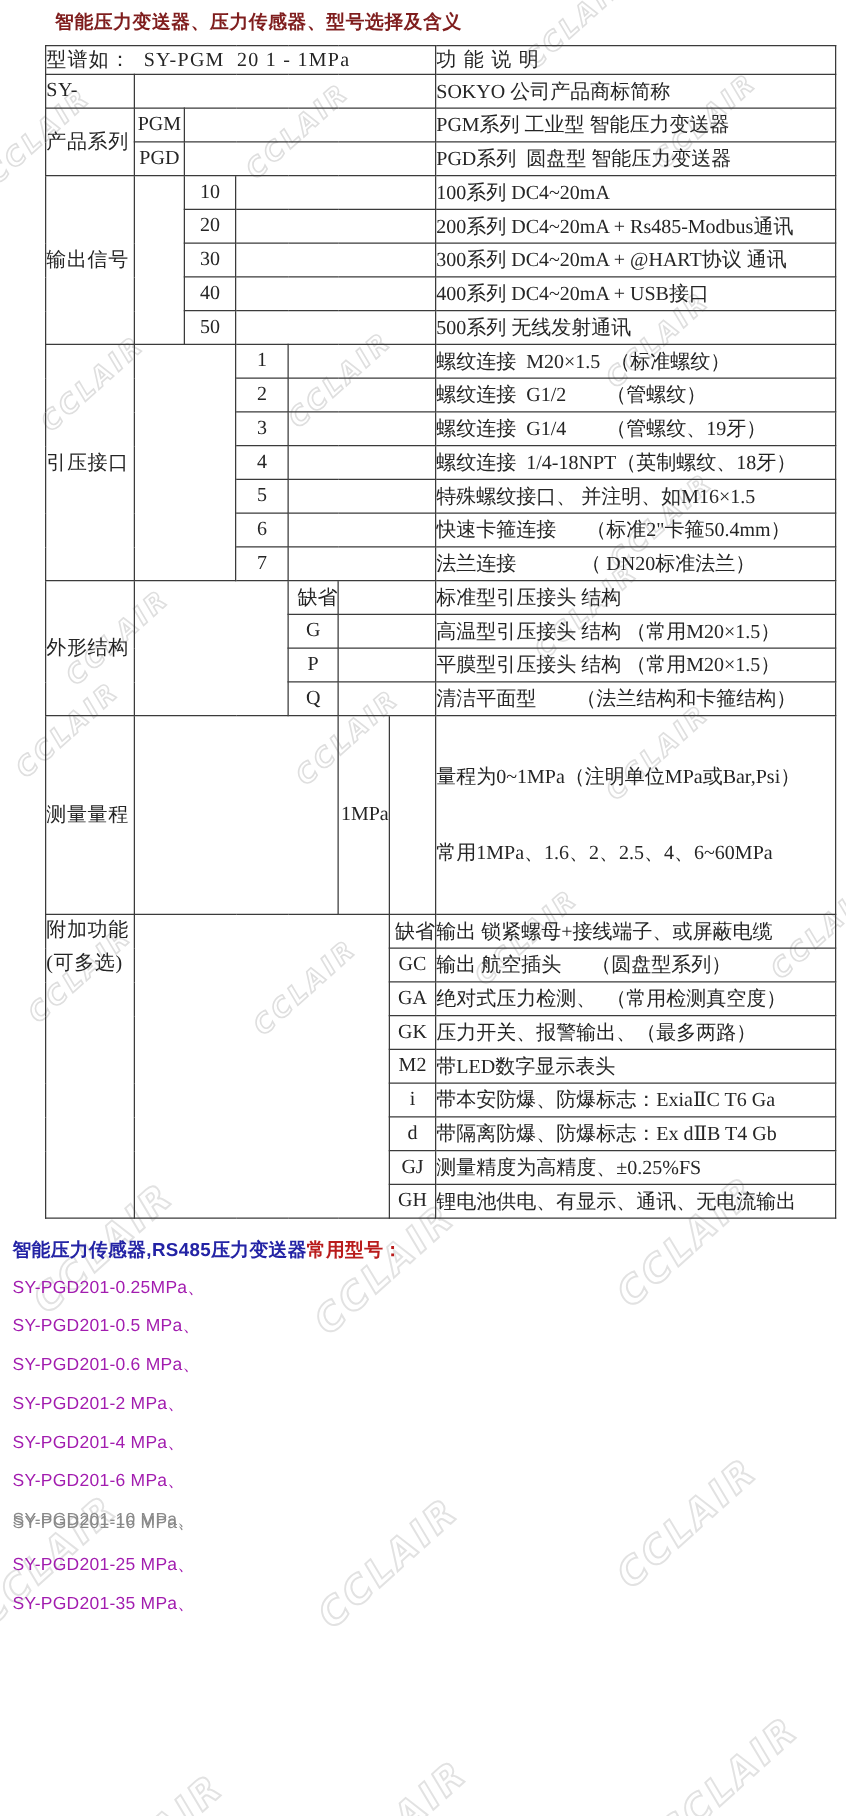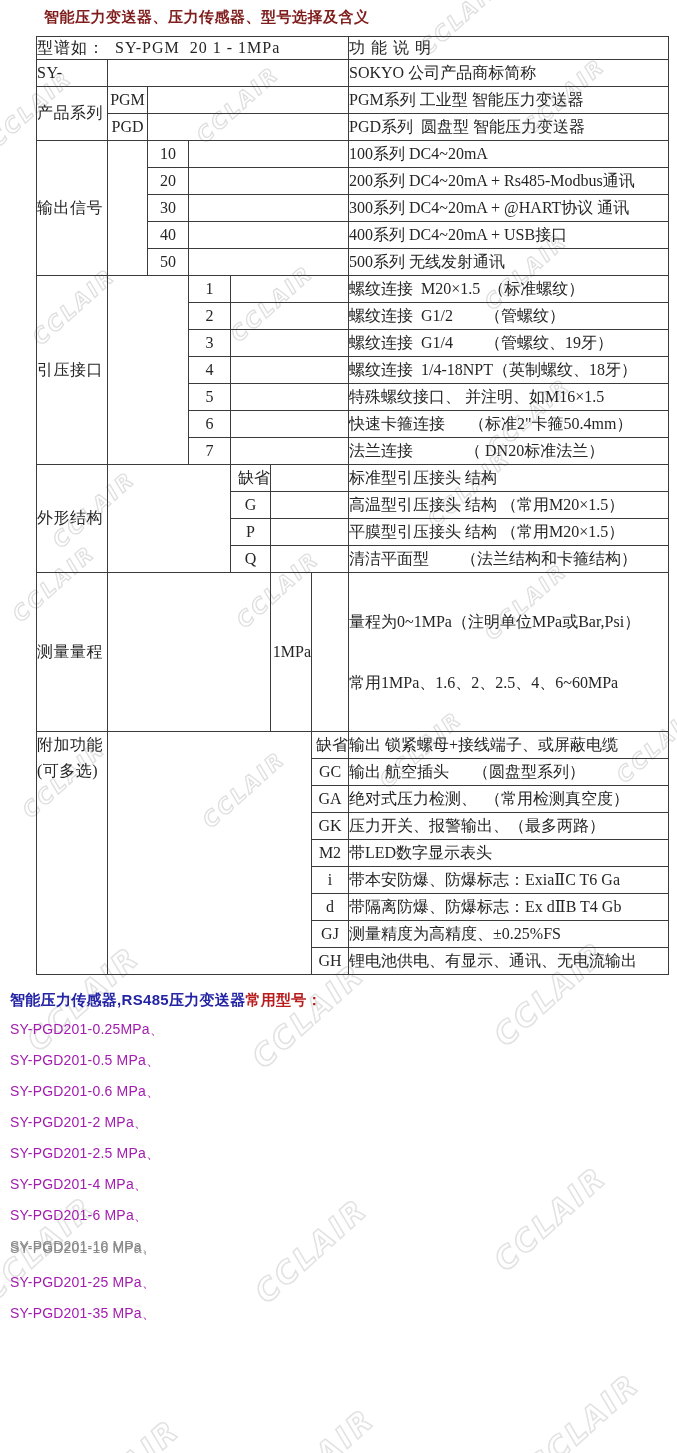--- a/index.html
+++ b/index.html
@@ -263,21 +263,20 @@
       </table>
 
     <div class="models">
       <div class="models-heading">
         <span class="blue">智能压力传感器,RS485压力变送器</span><span class="rest">常用型号：</span>
       </div>
       <div class="model-item">SY-PGD201-0.25MPa、</div>
       <div class="model-item">SY-PGD201-0.5 MPa、</div>
       <div class="model-item">SY-PGD201-0.6 MPa、</div>
       <div class="model-item">SY-PGD201-2 MPa、</div>
-      <div class="model-item">SY-PGD201-2.5 MPa、</div>
       <div class="model-item">SY-PGD201-4 MPa、</div>
       <div class="model-item">SY-PGD201-6 MPa、</div>
       <div class="model-overlap">
         <span class="a">SY-PGD201-16 MPa、</span>
         <span class="b">SY-PGD201-10 MPa、</span>
       </div>
       <div class="model-item">SY-PGD201-25 MPa、</div>
       <div class="model-item">SY-PGD201-35 MPa、</div>
 
     </div>

